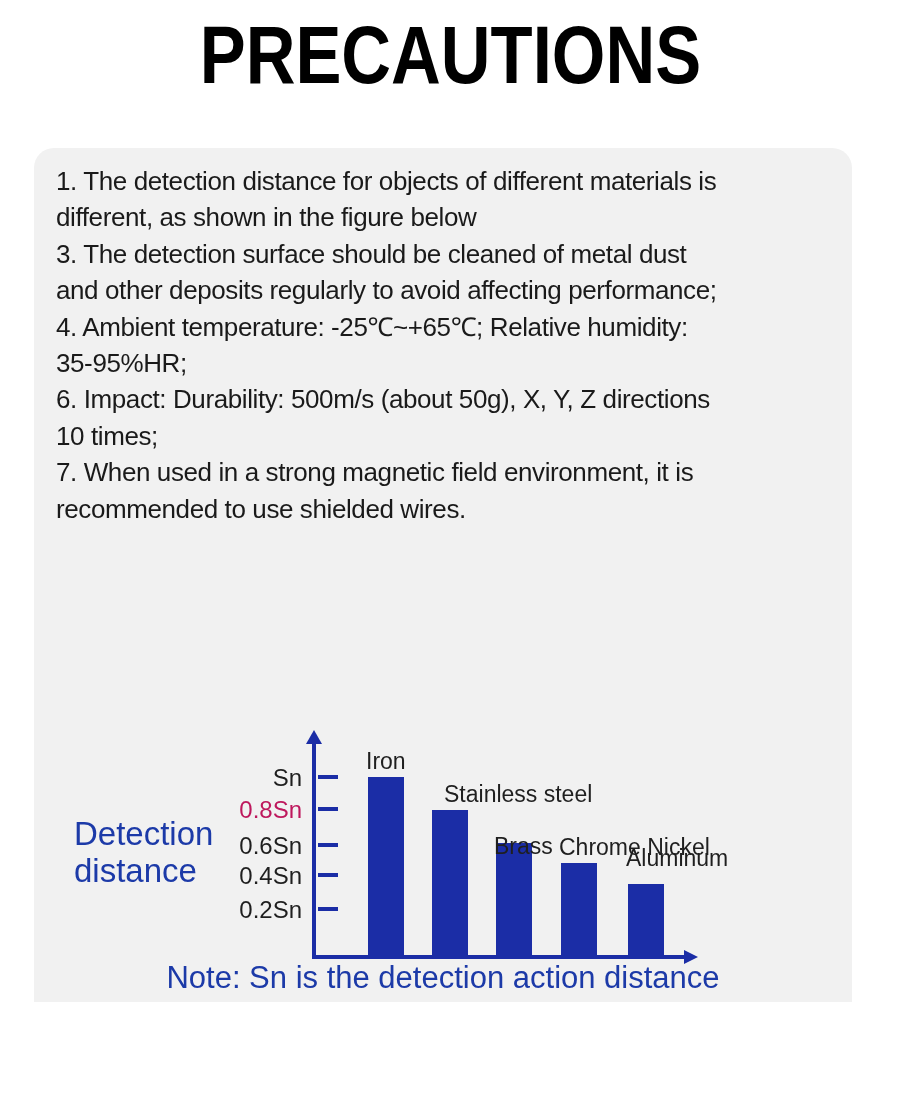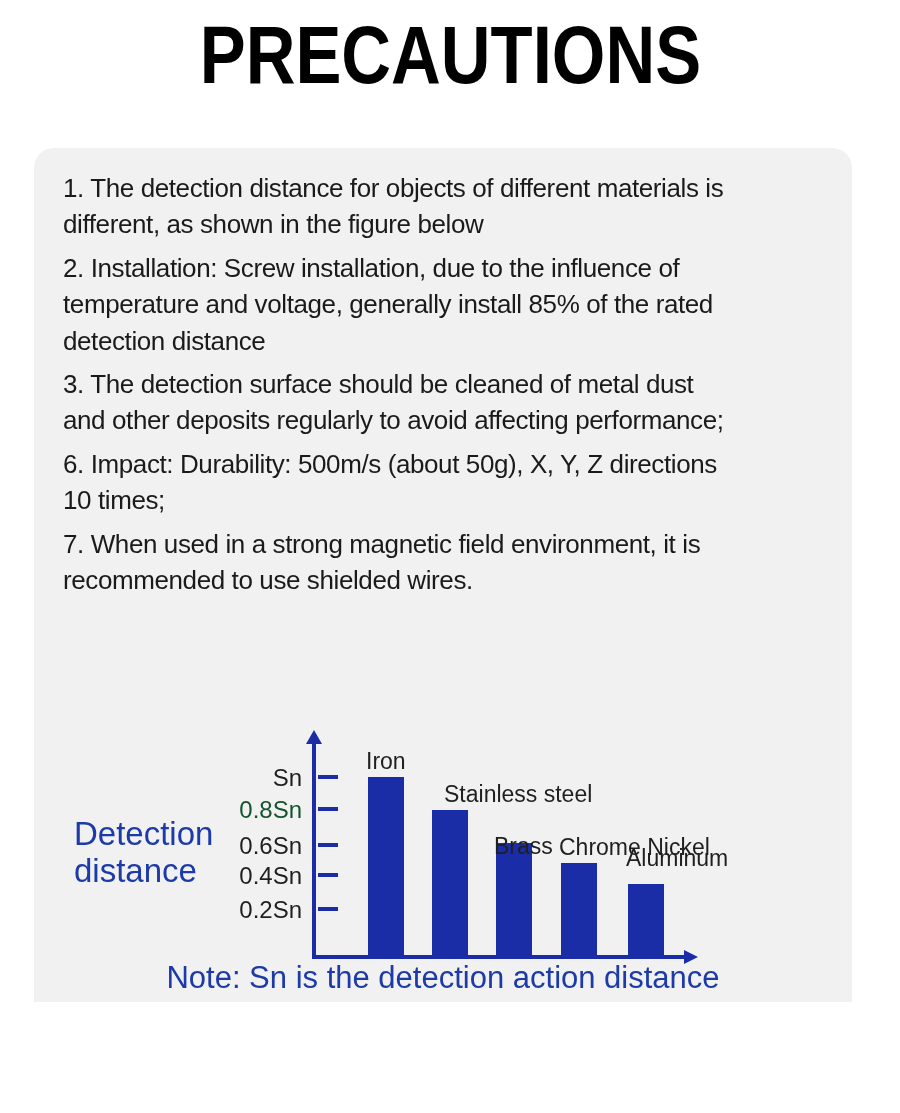--- a/index.html
+++ b/index.html
@@ -40,21 +40,21 @@
   .precautions {
     position: absolute;
     left: 22px; top: 15px;
     width: 780px;
     font-size: 26px;
     line-height: 36.4px;
     letter-spacing: -0.4px;
     color: #1a1a1a;
   }
   .precautions p {
-    margin: 7px;
+    margin: 0;
     white-space: pre-line;
   }
   
   .chart {
     position: absolute;
     left: 6px; top: 585px;
     width: 714px; height: 260px;
   }
   .ylabel {
     position: absolute;
@@ -134,41 +134,40 @@
 
   <div class="title-wrap">
     <span class="title-text" style="color: rgb(0, 0, 0);">PRECAUTIONS</span>
   </div>
 
   <div class="panel" style="background: rgb(241, 241, 241);">
 
     <div class="precautions" id="precautions-list" style="color: rgb(26, 26, 26);">
         <p>1. The detection distance for objects of different materials is
 different, as shown in the figure below</p>
-        <p>2. Installation: Screw installation, due to the influence of
-temperature and voltage, generally install 85% of the rated
-detection distance</p>
         <p>3. The detection surface should be cleaned of metal dust
 and other deposits regularly to avoid affecting performance;</p>
+        <p>4. Ambient temperature: -25℃~+65℃; Relative humidity:
+35-95%HR;</p>
         <p>6. Impact: Durability: 500m/s (about 50g), X, Y, Z directions
 10 times;</p>
         <p>7. When used in a strong magnetic field environment, it is
 recommended to use shielded wires.</p>
       </div>
 
     <div class="chart" id="chart">
       <div class="ylabel" style="color: rgb(28, 58, 168);">Detection distance</div>
       <div class="axis-y" id="axis-y" style="background: rgb(27, 45, 166);"></div>
       <div class="arrow-up"></div>
       <div class="axis-x" id="axis-x" style="background: rgb(27, 45, 166);"></div>
       <div class="arrow-right"></div>
     <div class="tick" style="top: 42px; background: rgb(27, 45, 166);"></div>
         <div class="tick-label" style="top: 32px; color: rgb(31, 31, 31);">Sn</div>
         <div class="tick" style="top: 74px; background: rgb(27, 45, 166);"></div>
-        <div class="tick-label" style="top: 64px; color: #14532d;">0.8Sn</div>
+        <div class="tick-label" style="top: 64px; color: #be185d;">0.8Sn</div>
         <div class="tick" style="top: 110px; background: rgb(27, 45, 166);"></div>
         <div class="tick-label" style="top: 100px; color: rgb(31, 31, 31);">0.6Sn</div>
         <div class="tick" style="top: 140px; background: rgb(27, 45, 166);"></div>
         <div class="tick-label" style="top: 130px; color: rgb(31, 31, 31);">0.4Sn</div>
         <div class="tick" style="top: 174px; background: rgb(27, 45, 166);"></div>
         <div class="tick-label" style="top: 164px; color: rgb(31, 31, 31);">0.2Sn</div>
         <div class="bar" style="left: 328px; top: 44px; width: 36px; height: 181px; background: rgb(27, 45, 166);"></div>
         <div class="bar-label" style="left: 326px; top: 16px; color: rgb(31, 31, 31);">Iron</div>
         <div class="bar" style="left: 392px; top: 77px; width: 36px; height: 148px; background: rgb(27, 45, 166);"></div>
         <div class="bar-label" style="left: 404px; top: 49px; color: rgb(31, 31, 31);">Stainless steel</div>

